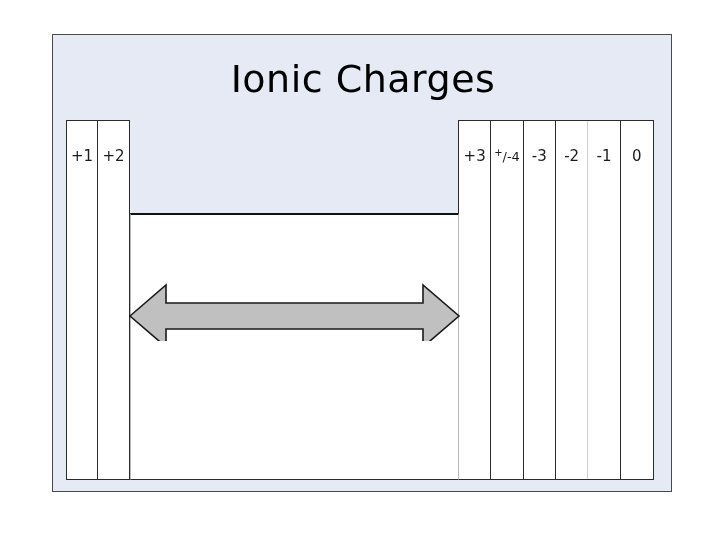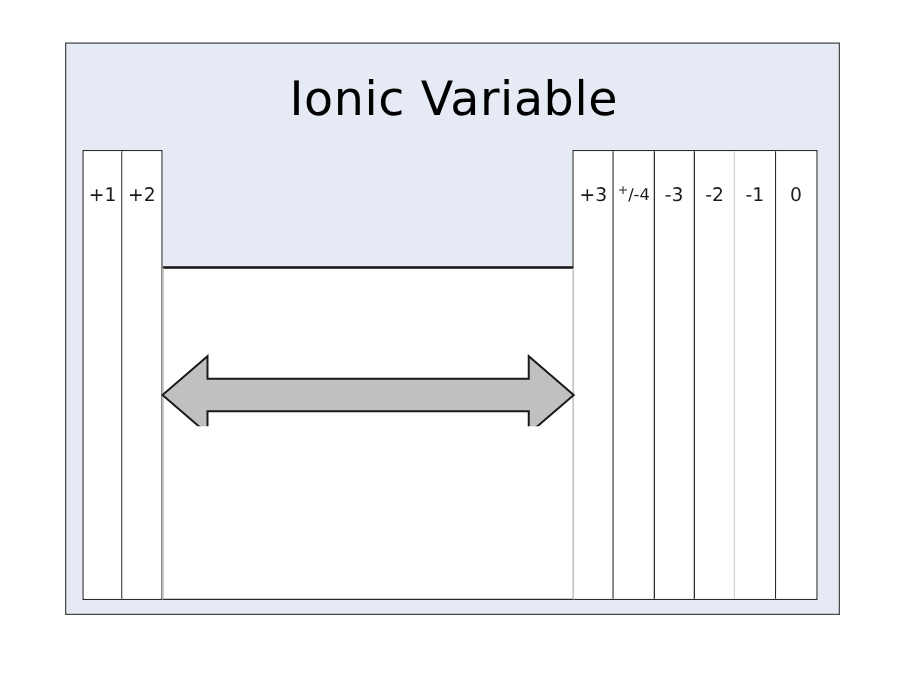--- a/index.html
+++ b/index.html
@@ -120,21 +120,21 @@
     font-size: 19px;
     color: #151515;
     white-space: nowrap;
   }
 </style>
 </head>
 <body>
 
 <div id="slide">
 
-  <div id="slide-title">Ionic Variable</div>
+  <div id="slide-title">Ionic Charges</div>
 
   <div id="left-group" class="col-group">
     <div class="pcol" style="width:50%">
       <div class="pcol-label">+1</div>
     </div>
     <div class="pcol" style="width:50%">
       <div class="pcol-label">+2</div>
     </div>
   </div>
 

